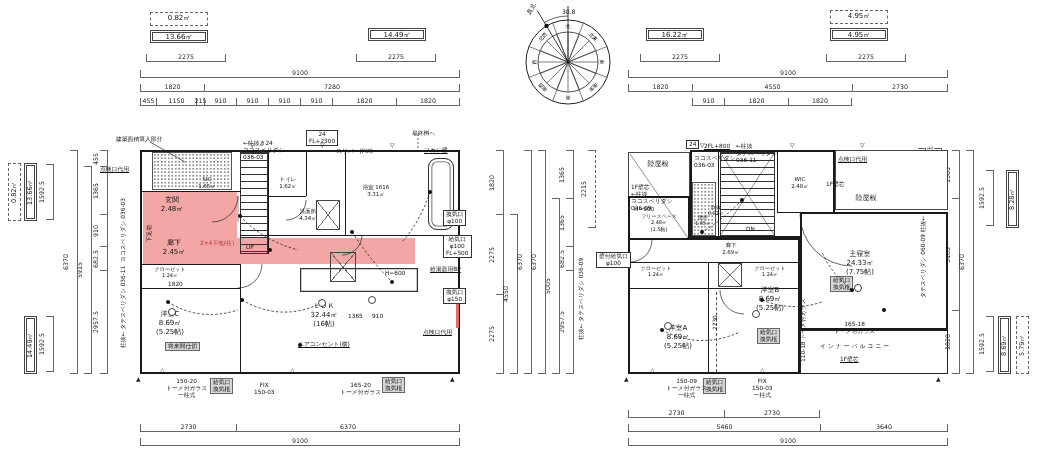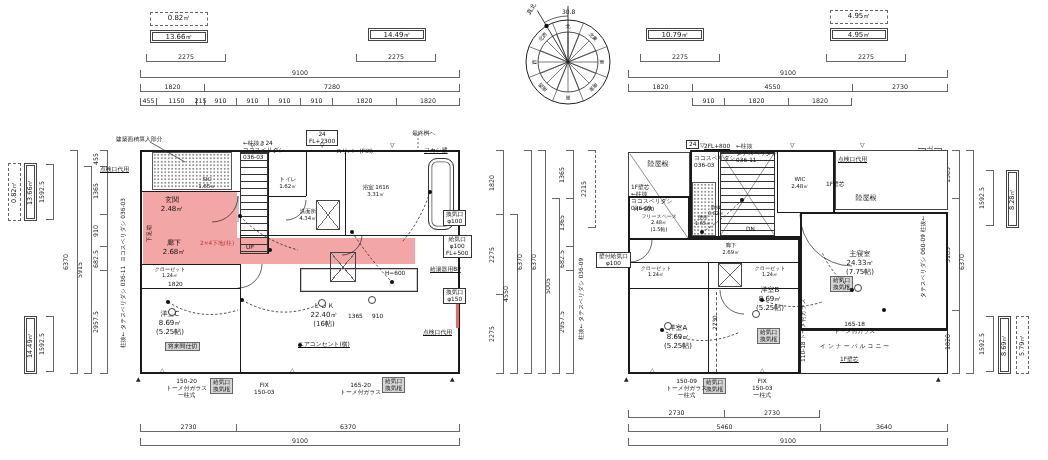--- a/index.html
+++ b/index.html
@@ -47,21 +47,21 @@
 svg text{font-family:"DejaVu Sans",sans-serif}
 </style>
 </head>
 <body>
 
 <div id="canvas">
 
 <div class="r abox dash" style="left:150px;top:12px">0.82㎡</div>
 <div class="r abox" style="left:150px;top:30px">13.66㎡</div>
 <div class="r abox" style="left:368px;top:28px">14.49㎡</div>
-<div class="r abox" style="left:646px;top:28px">10.79㎡</div>
+<div class="r abox" style="left:646px;top:28px">16.22㎡</div>
 <div class="r abox dash" style="left:830px;top:10px">4.95㎡</div>
 <div class="r abox" style="left:830px;top:28px">4.95㎡</div>
 
 <svg class="r" style="left:496px;top:4px" width="130" height="110">
 <circle cx="72" cy="58" r="42" fill="none" stroke="#222" stroke-width="1"></circle>
 <circle cx="72" cy="58" r="30" fill="none" stroke="#222" stroke-width="0.8"></circle>
 <g stroke="#222" stroke-width="0.6">
 <line x1="72" y1="28" x2="72" y2="88"></line>
         <line x1="42" y1="58" x2="102" y2="58"></line>
 <line x1="50.8" y1="36.8" x2="93.2" y2="79.2"></line>
@@ -271,37 +271,37 @@
 <div class="r room" style="left:152px;top:196px;width:40px">
       <span>玄関</span>
       <span>2.48㎡</span>
     </div>
 <div class="r room sm" style="left:190px;top:176px;width:34px">
       <span>SIC</span>
       <span>1.65㎡</span>
     </div>
 <div class="r room" style="left:152px;top:239px;width:44px">
       <span>廊下</span>
-      <span>2.68㎡</span>
+      <span>2.45㎡</span>
     </div>
 <div class="r room sm" style="left:272px;top:176px;width:32px">
       <span>トイレ</span>
       <span>1.62㎡</span>
     </div>
 <div class="r room sm" style="left:288px;top:208px;width:40px">
       <span>洗面所</span>
       <span>4.34㎡</span>
     </div>
 <div class="r room sm" style="left:352px;top:184px;width:48px">
       <span>浴室 1616</span>
       <span>3.31㎡</span>
     </div>
 <div class="r room" style="left:298px;top:302px;width:52px">
       <span>ＬＤＫ</span>
-      <span>22.40㎡</span>
+      <span>32.44㎡</span>
       <span>(16帖)</span>
     </div>
 <div class="r room" style="left:147px;top:310px;width:46px">
       <span>洋室C</span>
       <span>8.69㎡</span>
       <span>(5.25帖)</span>
     </div>
 <div class="r room xs" style="left:146px;top:266px;width:48px">
       <span>クローゼット</span>
       <span>1.24㎡</span>

